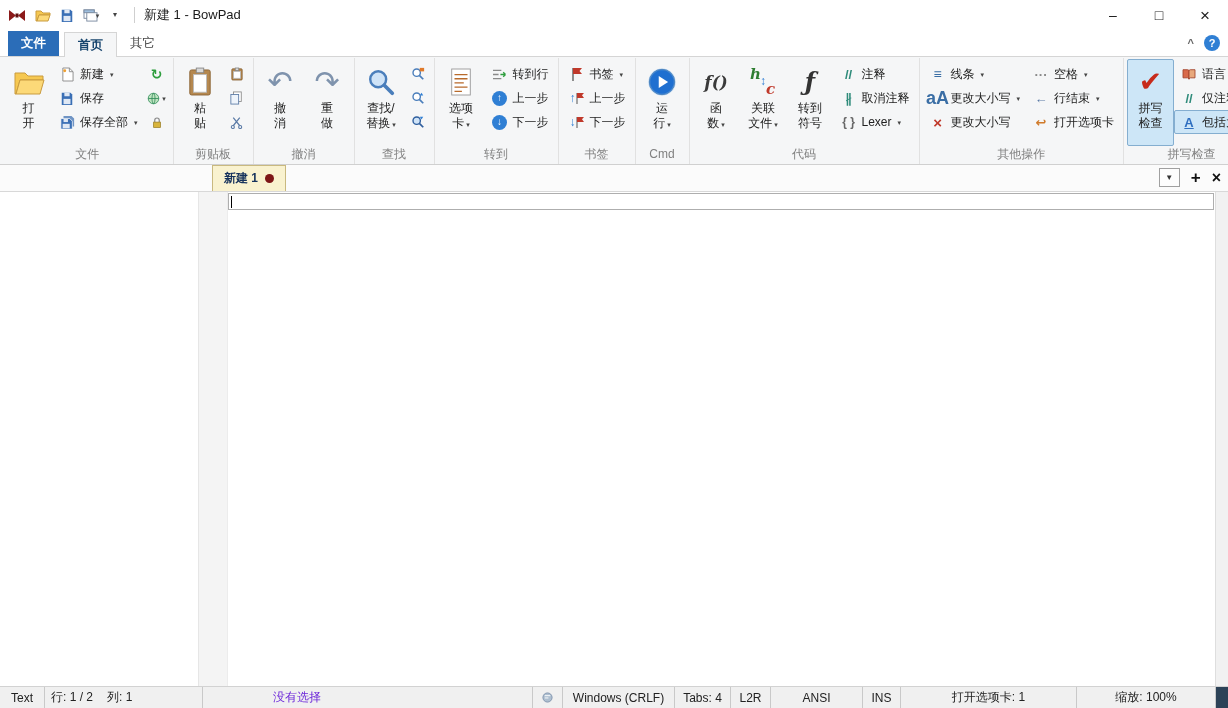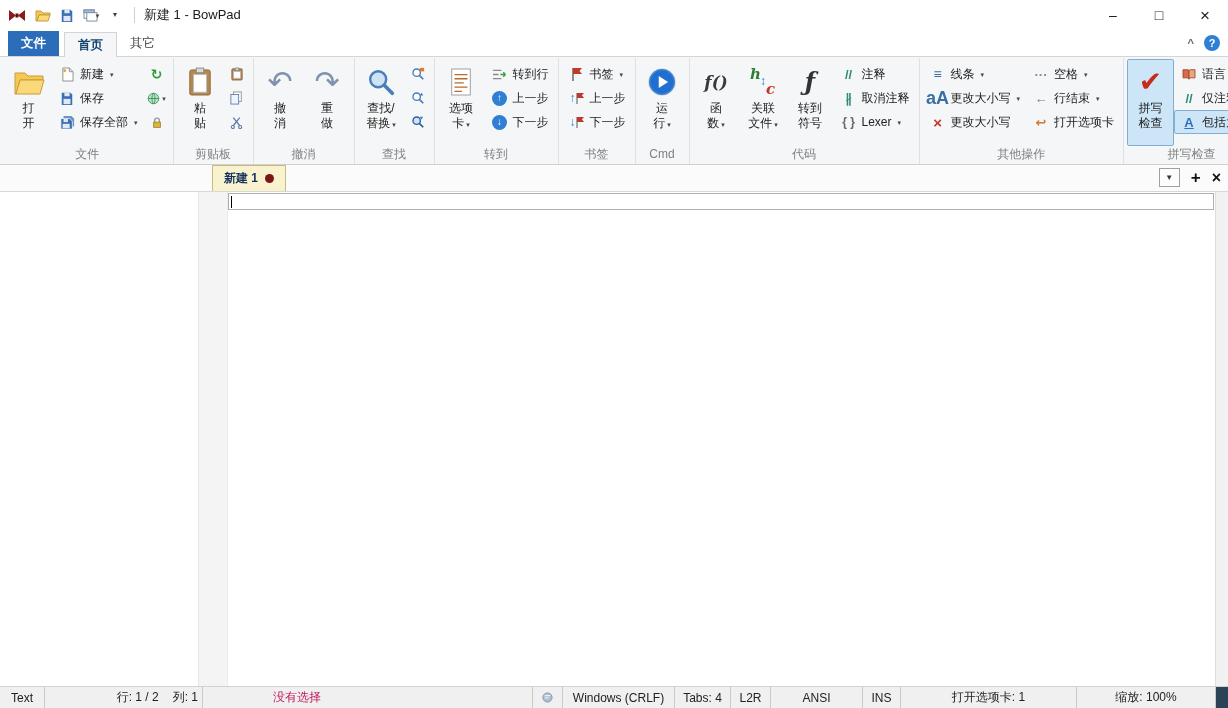--- a/index.html
+++ b/index.html
@@ -68,22 +68,22 @@
   .gutter{width:29px;background:#f4f4f4;border-right:1px solid #ececec}
   .textarea{flex:1;position:relative;background:#fff}
   .cur-line{position:absolute;left:0;right:1px;top:1px;height:17px;border:1px solid #aeaeae}
   .caret{position:absolute;left:2px;top:2px;width:1px;height:12px;background:#000}
   .vscroll{width:13px;background:#f1f1f1;border-left:1px solid #dedede}
 
   
   .statusbar{height:22px;background:#f0f0f0;border-top:1px solid #d2d2d2;display:flex;align-items:stretch;font-size:12px}
   .seg{display:flex;align-items:center;justify-content:center;border-right:1px solid #c9c9c9;white-space:nowrap;padding:0 4px}
   .seg-doctype{width:45px;font-weight:normal}
-  .seg-linecol{width:158px;justify-content:flex-end;gap:14px;padding-left:6px}
-  .seg-sel{width:330px;justify-content:flex-start;padding-left:70px;color:#be185d}
+  .seg-linecol{width:158px;justify-content:flex-start;gap:14px;padding-left:6px}
+  .seg-sel{width:330px;justify-content:flex-start;padding-left:70px;color:#6d28d9}
   .seg-icon{width:30px}
   .seg-eol{width:112px}
   .seg-tabs{width:56px}
   .seg-dir{width:40px}
   .seg-enc{width:92px}
   .seg-ins{width:38px}
   .seg-opentabs{width:176px}
   .seg-zoom{flex:1}
   .resize-grip{width:12px;background:#2c4257;border-right:none}
 </style>

